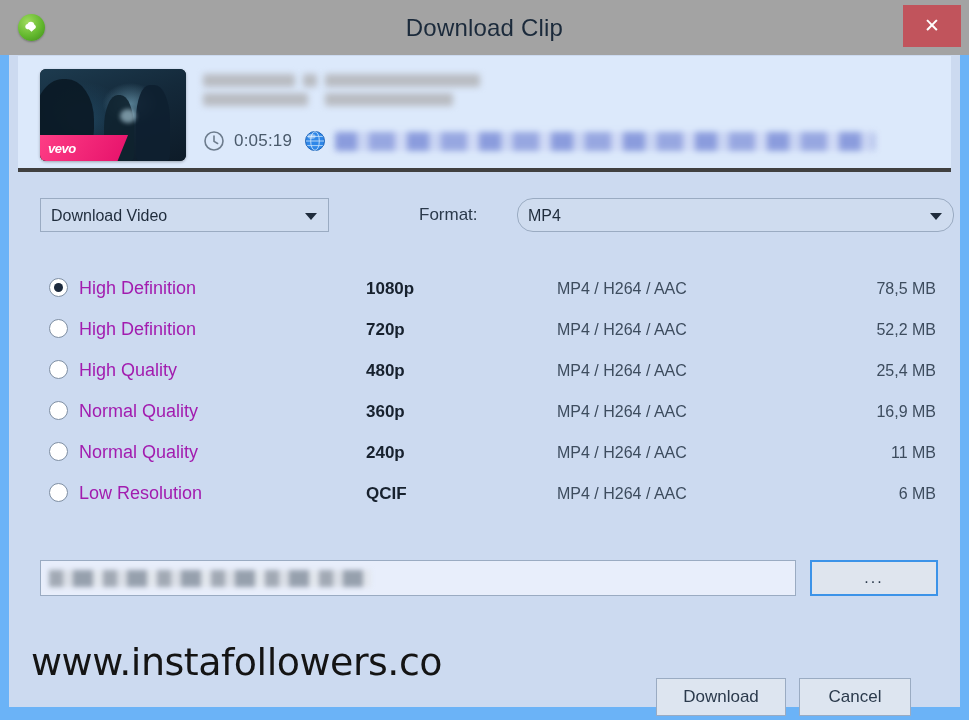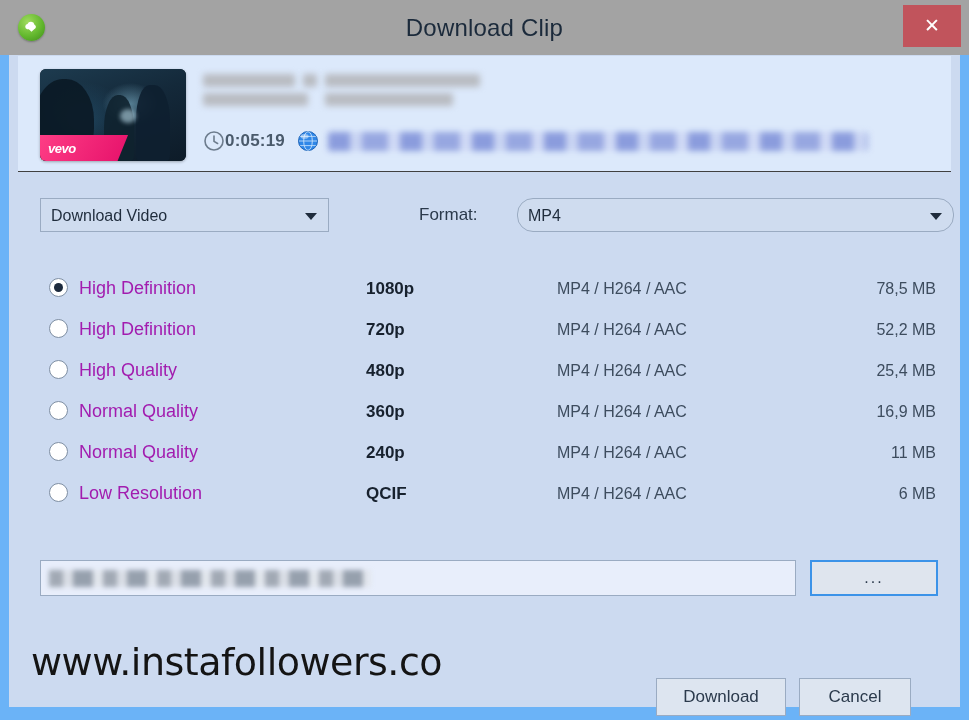--- a/index.html
+++ b/index.html
@@ -73,21 +73,21 @@
     background: #ccdaf0;
     box-sizing: border-box;
   }
 
   
   .info-panel {
     position: absolute;
     left: 9px; top: 1px;
     width: 933px; height: 116px;
     background: #dce9fb;
-    border-bottom: 1px solid #404040;
+    border-bottom: 4px solid #404040;
     box-sizing: border-box;
     padding-left: 32px;
   }
   .thumb {
     position: absolute;
     left: 22px; top: 13px;
     width: 146px; height: 92px;
     border-radius: 6px;
     overflow: hidden;
     background: #16222e;
@@ -167,22 +167,22 @@
     position: absolute;
     left: 185px; top: 72px;
     display: flex;
     align-items: center;
     height: 26px;
   }
   .clock-icon { width: 22px; height: 22px; display: block; }
   .duration {
     font-size: 17px;
     color: #4a5a6b;
+    margin-left: 9px;
     letter-spacing: 0.2px;
-    font-weight: bold;
   }
   .globe-icon {
     width: 22px; height: 22px;
     margin-left: 12px;
     display: block;
   }
   .url-blur {
     margin-left: 9px;
     width: 540px; height: 19px;
     background:

